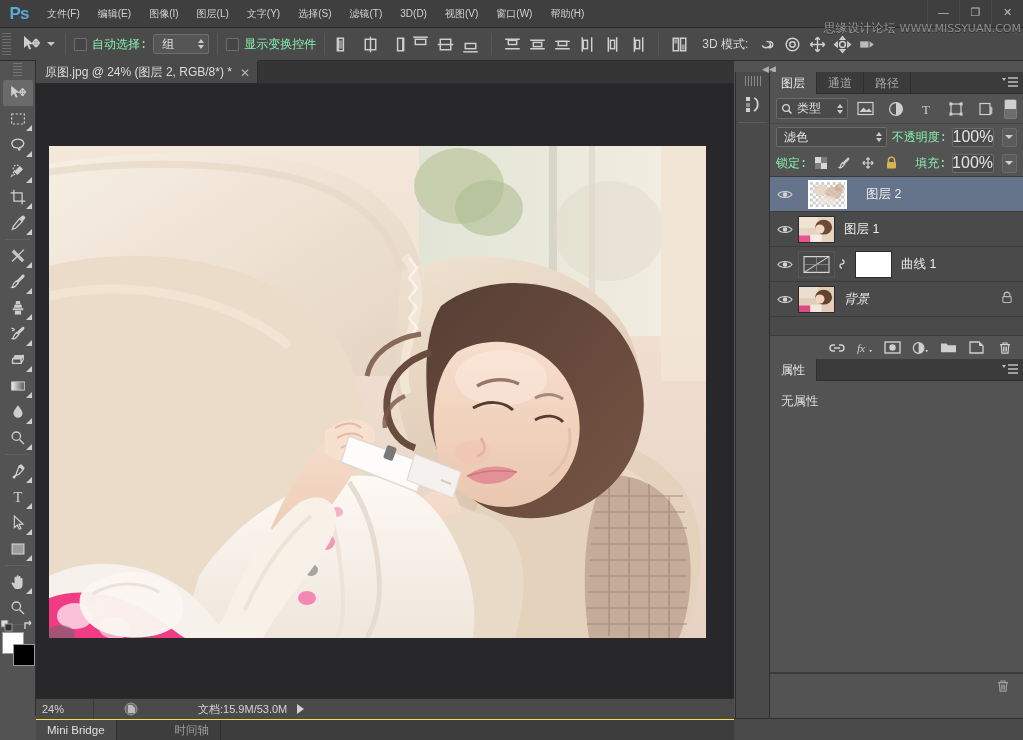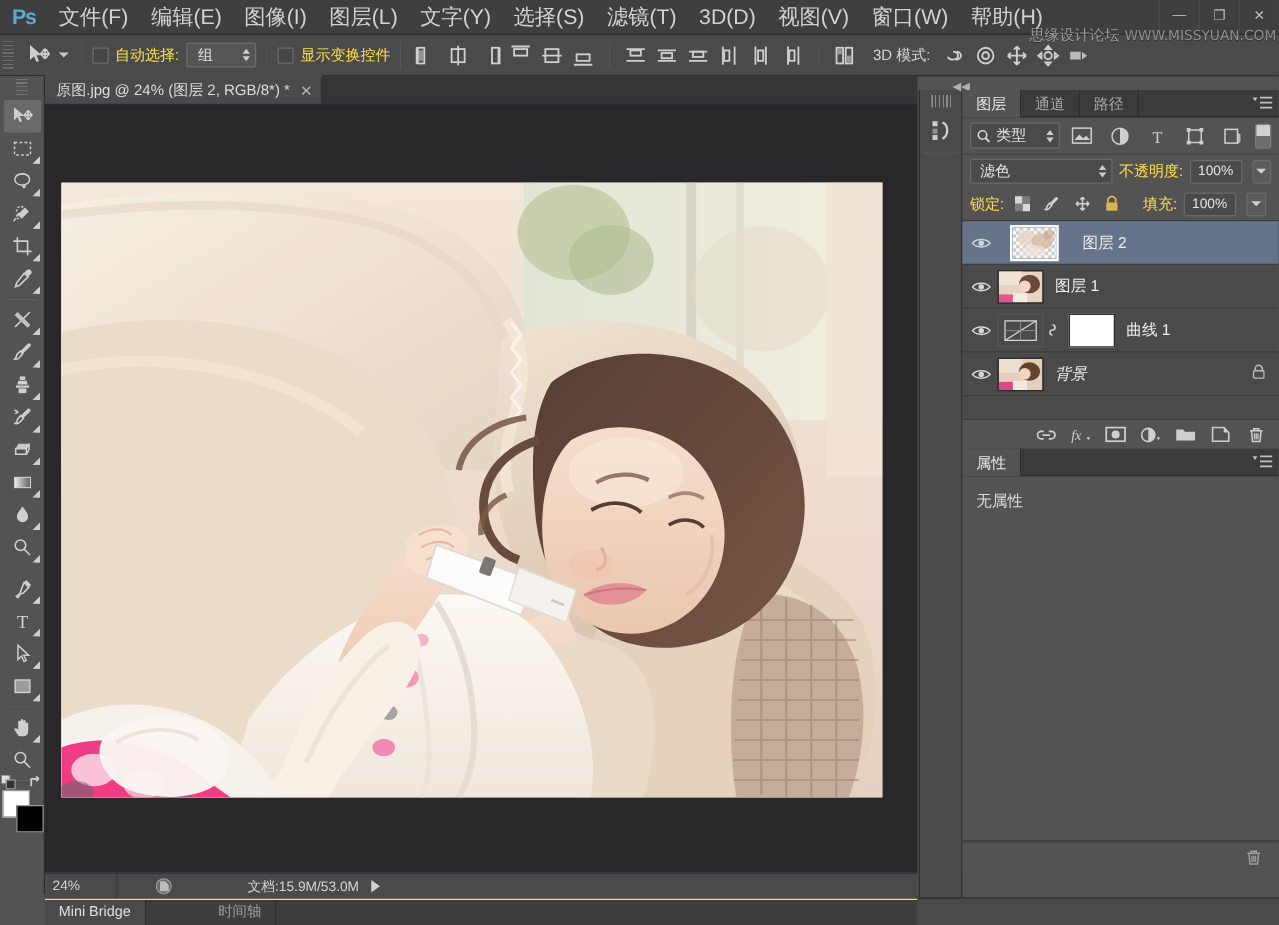--- a/index.html
+++ b/index.html
@@ -22,21 +22,21 @@
     border-bottom: 1px solid #2b2b2b;
   }
   .ps-logo {
     width: 38px; height: 16px;
     display: flex; align-items: center; justify-content: center;
     font-weight: bold; font-size: 17px; color: #5aa9d6;
     letter-spacing: -1px;
   }
   .menu-item {
     padding: 0 9px; height: 28px; line-height: 28px;
-    font-size: 17px; color: #d2d2d2; white-space: nowrap; cursor: default;
+    font-size: 10px; color: #d2d2d2; white-space: nowrap; cursor: default;
   }
   .winbtns {
     position: absolute; right: 0; top: 0; height: 24px;
     display: flex; align-items: stretch;
   }
   .winbtn {
     width: 32px; height: 24px; display: flex; align-items: center;
     justify-content: center; color: #bdbdbd; font-size: 11px;
     border-left: 1px solid #4b4b4b; background: #3f3f3f;
   }
@@ -69,21 +69,21 @@
     width: 0; height: 0; margin-left: 5px;
     border-left: 4px solid transparent; border-right: 4px solid transparent;
     border-top: 4px solid #c9c9c9;
   }
   .vsep { width: 1px; height: 22px; background: #393939; margin: 0 8px;
           border-right: 1px solid #575757; }
   .chk {
     width: 13px; height: 13px; background: #454545;
     border: 1px solid #6d6d6d; border-radius: 1px; margin-right: 5px;
   }
-  .opt-label { font-size: 12px; color: #fde047; white-space: nowrap; }
+  .opt-label { font-size: 12px; color: #86efac; white-space: nowrap; font-family: Liberation Mono, monospace; }
   .select-box {
     height: 20px; min-width: 56px; background: #555;
     border: 1px solid #6e6e6e; border-radius: 2px;
     display: flex; align-items: center; justify-content: space-between;
     padding: 0 4px 0 8px; margin-left: 6px; font-size: 12px; color: #e2e2e2;
   }
   .spin {
     display: flex; flex-direction: column; align-items: center;
     margin-left: 6px; gap: 2px;
   }
@@ -232,21 +232,21 @@
     padding: 0 6px; gap: 5px;
   }
   .blend-sel {
     height: 20px; width: 118px; background: #4a4a4a;
     border: 1px solid #6b6b6b; border-radius: 2px;
     display: flex; align-items: center; justify-content: space-between;
     padding: 0 4px 0 7px; font-size: 12px; color: #e4e4e4;
   }
   .numfield {
     height: 19px; min-width: 42px; background: #4a4a4a; border: 1px solid #6b6b6b;
-    border-radius: 2px; font-size: 11px; color: #e4e4e4;
+    border-radius: 2px; font-size: 16px; color: #e4e4e4;
     display: flex; align-items: center; justify-content: center;
   }
   .numcaret {
     width: 16px; height: 19px; background: #5b5b5b; border: 1px solid #6b6b6b;
     border-radius: 2px; margin-left: 3px;
     display: flex; align-items: center; justify-content: center;
   }
   .lock-ico { width: 19px; height: 19px; display: flex; align-items: center;
               justify-content: center; }
 

